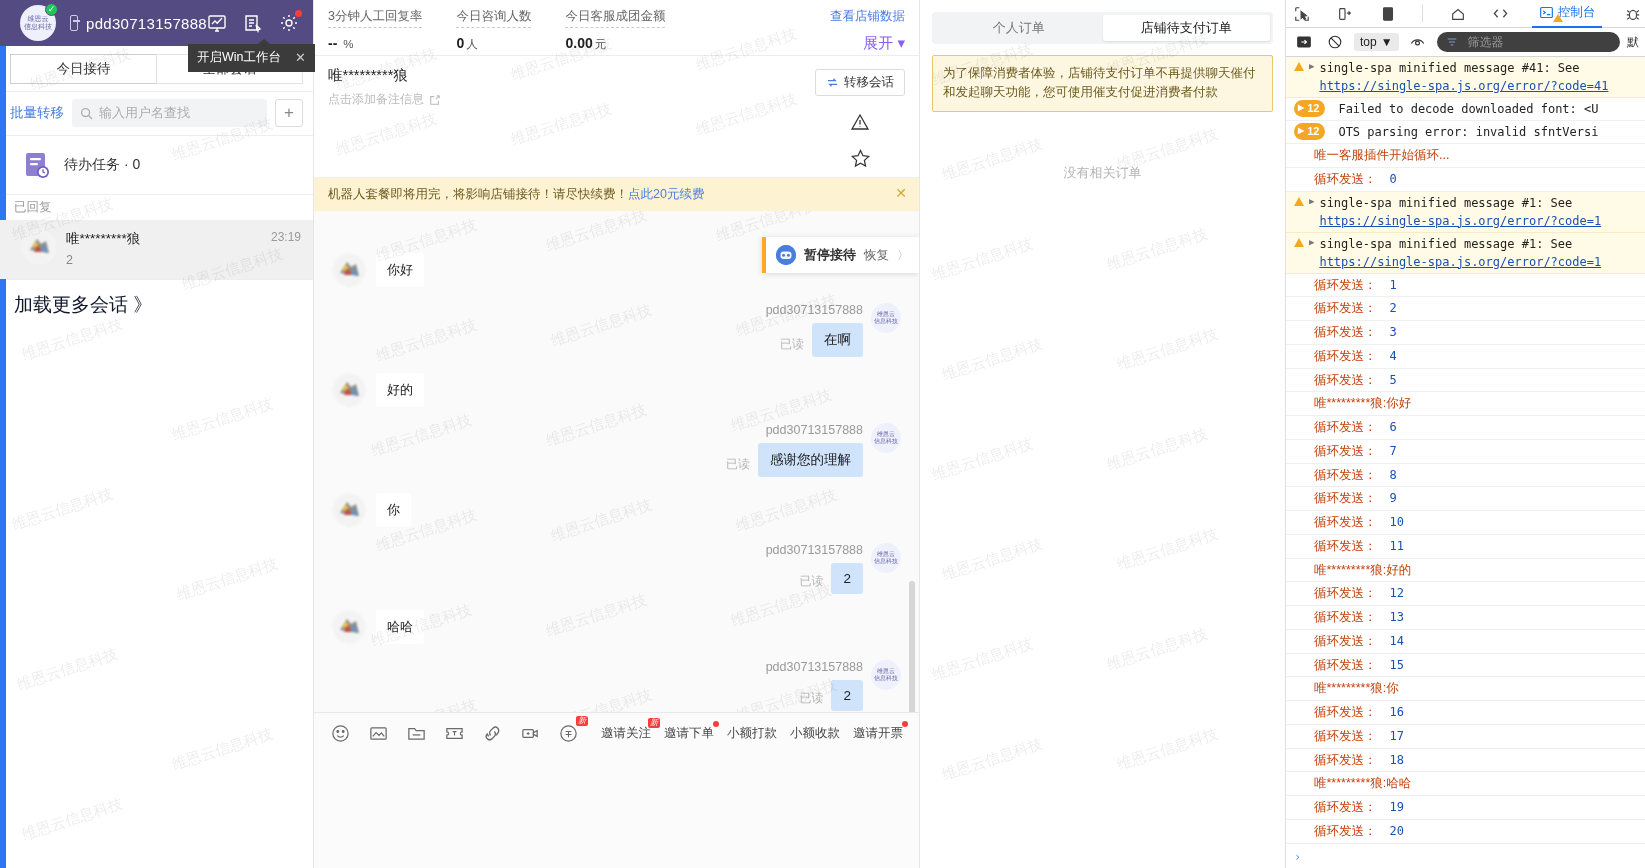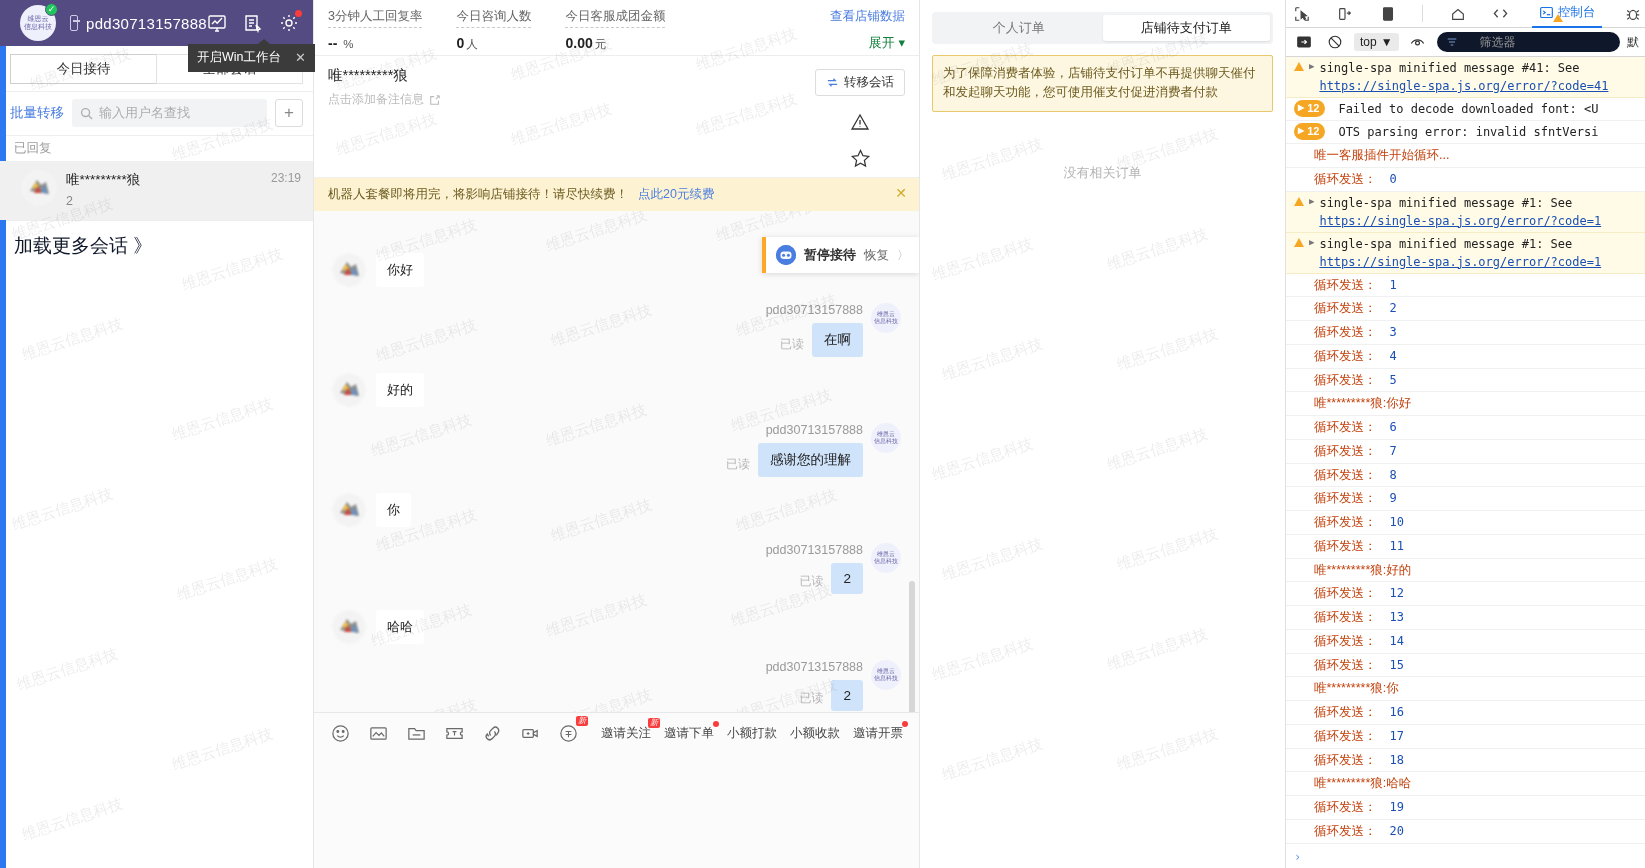--- a/index.html
+++ b/index.html
@@ -77,35 +77,35 @@
             flex-direction:column; border-right:1px solid #e6e6e6; background:#fafafa;}
   .stats { height:56px; background:#fff; display:flex; align-items:flex-start;
            padding:8px 14px 0 14px; border-bottom:1px solid #ededed; position:relative;}
   .stat { margin-right:34px; }
   .stat-l { font-size:12.5px; color:#666; border-bottom:1px dashed #c9c9c9; padding-bottom:2px;
             display:inline-block;}
   .stat-v { font-size:14px; color:#222; margin-top:7px; font-weight:bold;}
   .stat-v .unit { font-size:11.5px; font-weight:normal; color:#555; margin-left:2px;}
   .stats-right { margin-left:auto; text-align:right; }
   .stats-link { color:#4a7de0; font-size:12.5px; cursor:pointer;}
-  .stats-expand { font-size:13px; color:#15803d; margin-top:9px; cursor:pointer;}
+  .stats-expand { font-size:15px; color:#8b5cf6; margin-top:9px; cursor:pointer;}
 
   .chat-head { background:#fff; padding:10px 14px 9px 14px; display:flex; align-items:flex-start;
                border-bottom:1px solid #f0f0f0; }
   .ch-name { font-size:14.5px; color:#222; }
   .ch-note { font-size:12px; color:#bbb; margin-top:6px; display:flex; align-items:center; gap:5px;}
   .ch-actions { margin-left:auto; display:flex; align-items:center; gap:16px; padding-top:3px;flex-direction:column;}
   .btn-transfer { border:1px solid #dcdcdc; border-radius:3px; height:27px; padding:0 10px;
                   display:flex; align-items:center; gap:5px; font-size:12.5px; color:#333;
                   background:#fff; cursor:pointer;}
   .ch-ic { width:20px;height:20px; cursor:pointer; color:#555;}
 
   .notice { background:#fdf3d2; color:#6b5a1e; font-size:12.5px; padding:8px 14px;
             display:flex; align-items:center; position:relative;}
-  .notice a { color:#4a7de0; text-decoration:none; margin-left:10px;}
+  .notice a { color:#4a7de0; text-decoration:none; }
   .notice .x { position:absolute; right:12px; top:7px; color:#d4a92e; cursor:pointer; font-size:14px;}
 
   .msgs { flex:1; position:relative; overflow:hidden; background:#fafafa; padding-top:4px;}
   .msgrow { display:flex; padding:8px 18px; align-items:flex-start;}
   .msgrow.in { justify-content:flex-start; }
   .msgrow.out { justify-content:flex-end; }
   .bubble-in { background:#fff; border-radius:3px; padding:8px 11px; font-size:13px; color:#222;
                max-width:330px; margin-left:10px;}
   .out-wrap { display:flex; flex-direction:column; align-items:flex-end; }
   .out-name { font-size:12.5px; color:#9a9a9a; margin-bottom:6px;}
@@ -167,22 +167,22 @@
             color:#333; cursor:pointer; position:relative;
             font-family:"Liberation Sans",sans-serif;}
   .dt-tab.active { border-bottom:2px solid #1a73e8; color:#1a73e8;}
   .warn-tri { width:0;height:0;border-left:5px solid transparent;border-right:5px solid transparent;
               border-bottom:8px solid #f5a623; position:relative;}
   .dt-toolbar { height:29px; display:flex; align-items:center; gap:7px; padding:0 6px;
                 border-bottom:1px solid #d6d6d6; background:#fff;}
   .ctx-sel { display:flex; align-items:center; gap:4px; background:#eaeaea; border-radius:3px;
              padding:2px 6px; font-size:12px; color:#222; cursor:pointer;
              font-family:"Liberation Sans",sans-serif;}
-  .filt { flex:1; height:20px; background:#0f172a; border-radius:10px; display:flex; align-items:center;
-          gap:22px; padding:0 9px; color:#9a9a9a; font-size:12px; font-family:"Liberation Sans",sans-serif;}
+  .filt { flex:1; height:20px; background:#404040; border-radius:10px; display:flex; align-items:center;
+          gap:10px; padding:0 9px; color:#9a9a9a; font-size:12px; font-family:"Liberation Sans",sans-serif;}
   .dt-default { font-size:12px; color:#333; font-family:"Liberation Sans",sans-serif; white-space:nowrap;}
   .console { flex:1; overflow:hidden; font-size:12px; line-height:1.5;}
   .cline { border-bottom:1px solid #f0f0f0; padding:2px 6px 2px 8px; display:flex; align-items:flex-start;
            gap:5px; white-space:nowrap;}
   .cline.warn { background:#fffbe6; border-bottom:1px solid #f6edc6; }
   .cline .tri { flex:0 0 auto; width:0;height:0;border-left:5px solid transparent;
                 border-right:5px solid transparent;border-bottom:9px solid #f5a623; margin-top:3px;}
   .cline .arrow { color:#777; font-size:9px; margin-top:1px;}
   .cline .txt { color:#222; font-family:"DejaVu Sans Mono",monospace; }
   .cline .lnk { color:#1a4fb4; text-decoration:underline; font-family:"DejaVu Sans Mono",monospace;}
@@ -255,20 +255,33 @@
       <div class="sb-search">
         <svg width="13" height="13" viewBox="0 0 14 14" fill="none" stroke="#b0b0b0" stroke-width="1.5">
           <circle cx="6" cy="6" r="4.3"></circle>
             <path d="M9.2 9.2L13 13"></path>
         </svg>
         <span>输入用户名查找</span>
       </div>
       <div class="sb-add">+</div>
     </div>
 
+    <div class="sb-todo">
+      <span class="todo-ic">
+        <svg width="30" height="30" viewBox="0 0 30 30">
+          <rect x="4" y="3" width="19" height="23" rx="2" fill="#8f7fd1"></rect>
+          <rect x="8" y="8" width="11" height="2.3" rx="1" fill="#fff"></rect>
+          <rect x="8" y="13" width="8" height="2.3" rx="1" fill="#fff"></rect>
+          <circle cx="21" cy="22" r="6" fill="#6f5fc0"></circle>
+          <circle cx="21" cy="22" r="4.3" fill="#fff"></circle>
+          <path d="M21 19.3V22l1.8 1.1" stroke="#6f5fc0" stroke-width="1.3" fill="none"></path>
+        </svg>
+      </span>
+      <span class="todo-label">待办任务 · 0</span>
+    </div>
 
     <div class="sb-group">已回复</div>
 
     <div class="conv">
       <span class="avatar blur-av">
         <svg width="34" height="34" viewBox="0 0 34 34">
           <circle cx="17" cy="17" r="17" fill="#f3f3f3"></circle>
           <path d="M8 20 L15 9 L19 14 L24 11 L27 23 Z" fill="#8d8d8d"></path>
           <path d="M10 18 L14 11 L17 16 Z" fill="#f0c040"></path>
           <path d="M12 22 L16 15 L20 22 Z" fill="#c94b3b"></path>

